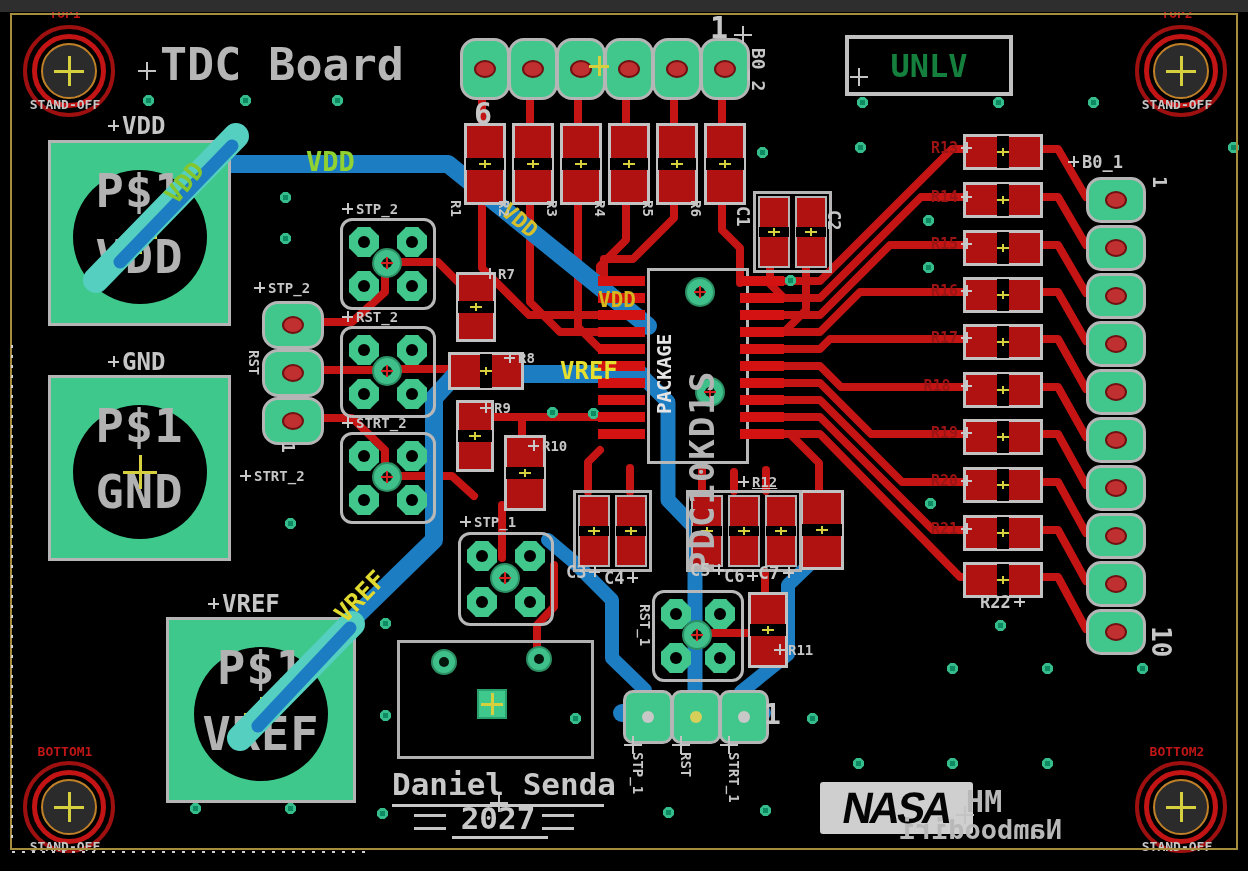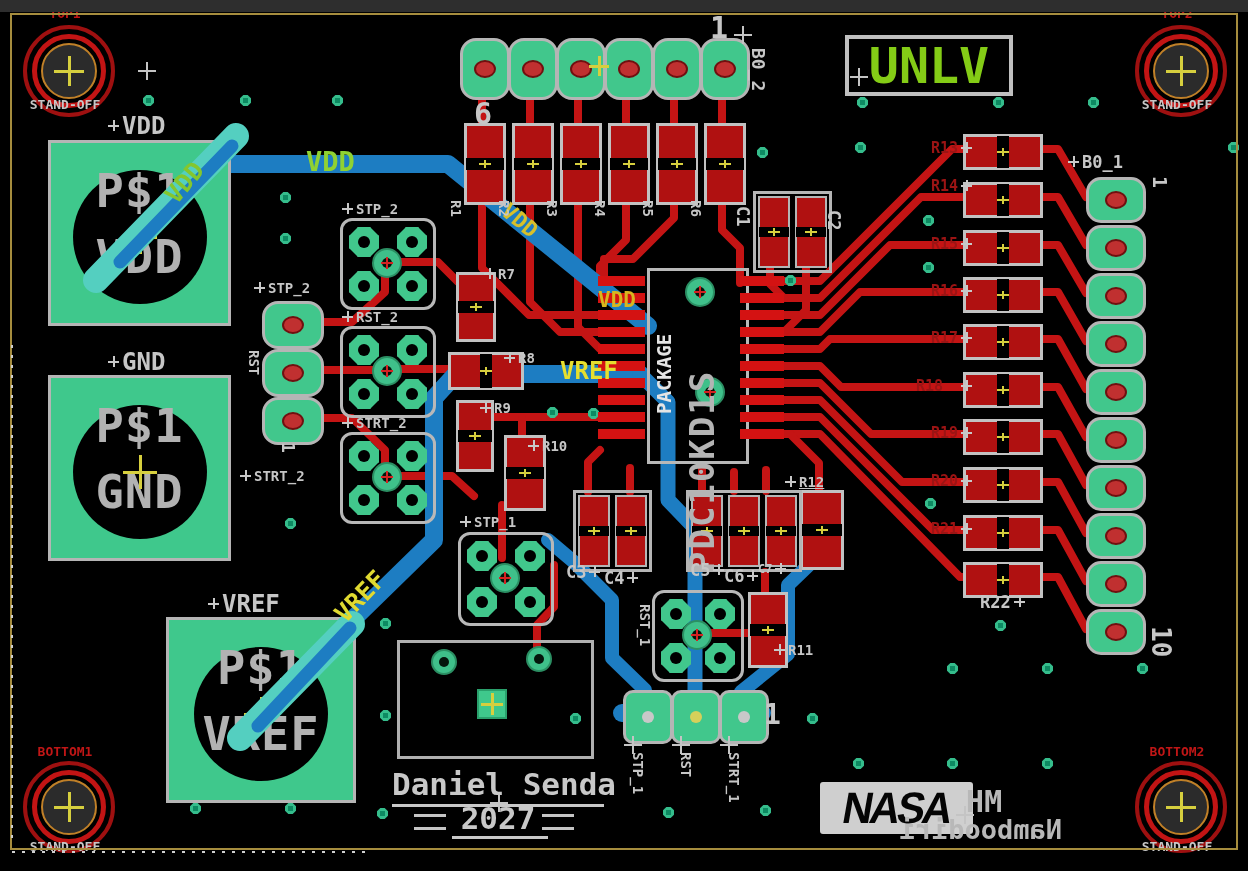--- a/index.html
+++ b/index.html
@@ -179,22 +179,23 @@
   <div class="abs silk redtxt" style="left:5px;top:6px;width:120px;text-align:center;font-size:13px;">TOP1</div>
   <div class="abs silk" style="left:5px;top:97px;width:120px;text-align:center;font-size:13px;">STAND-OFF</div>
   <div class="abs silk redtxt" style="left:1117px;top:6px;width:120px;text-align:center;font-size:13px;">TOP2</div>
   <div class="abs silk" style="left:1117px;top:97px;width:120px;text-align:center;font-size:13px;">STAND-OFF</div>
   <div class="abs silk redtxt" style="left:5px;top:744px;width:120px;text-align:center;font-size:13px;">BOTTOM1</div>
   <div class="abs silk" style="left:5px;top:839px;width:120px;text-align:center;font-size:13px;">STAND-OFF</div>
   <div class="abs silk redtxt" style="left:1117px;top:744px;width:120px;text-align:center;font-size:13px;">BOTTOM2</div>
   <div class="abs silk" style="left:1117px;top:839px;width:120px;text-align:center;font-size:13px;">STAND-OFF</div>
 
   <div class="abs cr" style="left:138px;top:62px;"></div>
+  <div class="abs silk" style="left:160px;top:38px;font-size:45px;color:#b6b6b6;">TDC Board</div>
   <div class="abs" style="left:845px;top:35px;width:160px;height:53px;border:4px solid #c0c0c0;z-index:3;display:flex;align-items:center;justify-content:center;">
-    <span class="silk" style="font-size:50px;color:#84cc16;">UNLV</span>
+    <span class="silk" style="font-size:32px;color:#15803d;">UNLV</span>
   </div>
   <div class="abs cr" style="left:850px;top:68px;"></div>
 
   <div class="abs ppad" style="left:48px;top:140px;width:177px;height:180px;">
     <div class="pcircle"></div>
     <div class="pline" style="top:20px;">P$1</div>
     <div class="pline" style="top:86px;">VDD</div>
     <div class="ycross"></div>
   </div>
   <div class="abs silk pcross" style="left:122px;top:112px;font-size:24px;">VDD</div>
@@ -263,21 +264,21 @@
       <div class="stripe"></div>
     </div>
   <div class="abs res resv" style="left:800px;top:490px;width:38px;height:74px;">
       <div class="stripe"></div>
     </div>
   <div class="abs silk slab pcross" style="left:498px;top:266px;">R7</div>
   <div class="abs silk slab pcross" style="left:518px;top:350px;text-align:center;">R8</div>
   <div class="abs silk slab pcross" style="left:494px;top:400px;">R9</div>
   <div class="abs silk slab pcross" style="left:542px;top:438px;">R10</div>
   <div class="abs silk slab pcross" style="left:788px;top:642px;">R11</div>
-  <div class="abs silk slab pcross" style="left:799px;top:474px;text-decoration:underline;">R12</div>
+  <div class="abs silk slab pcross" style="left:752px;top:474px;text-decoration:underline;">R12</div>
 
   <div class="capgrp" style="left:753px;top:191px;">
     <div class="capv">
         <div class="stripe"></div>
       </div>
     <div class="capv">
         <div class="stripe"></div>
       </div>
   </div>
   <div class="capgrp" style="left:573px;top:490px;">
@@ -298,21 +299,21 @@
     <div class="capv">
         <div class="stripe"></div>
       </div>
   </div>
   <div class="abs vdown silk" style="left:733px;top:206px;height:48px;font-size:17px;">C1</div>
   <div class="abs vdown silk" style="left:824px;top:210px;height:48px;font-size:17px;">C2</div>
   <div class="abs silk rcross" style="left:566px;top:562px;font-size:17px;">C3</div>
   <div class="abs silk rcross" style="left:604px;top:568px;font-size:17px;">C4</div>
   <div class="abs silk rcross" style="left:690px;top:560px;font-size:17px;">C5</div>
   <div class="abs silk rcross" style="left:724px;top:566px;font-size:17px;">C6</div>
-  <div class="abs silk rcross" style="left:758px;top:562px;font-size:12px;">C7</div>
+  <div class="abs silk rcross" style="left:758px;top:562px;font-size:18px;">C7</div>
 
   <div class="abs" style="left:397px;top:640px;width:191px;height:113px;border:3px solid #b0b0b0;z-index:3;"></div>
   <div class="modpad" style="left:479px;top:691px;">
       <div class="ycross"></div>
     </div>
 
   <div class="abs silk" style="left:392px;top:766px;width:212px;text-align:center;font-size:31px;color:#c8c8c8;border-bottom:3px solid #c8c8c8;padding-bottom:2px;">Daniel Senda</div>
   <div class="abs cr" style="left:490px;top:794px;"></div>
   <div class="eq" style="left:414px;top:814px;"></div>
   <div class="abs silk" style="left:452px;top:800px;width:92px;text-align:center;font-size:31px;color:#c8c8c8;">2027</div>
@@ -380,37 +381,37 @@
     </div>
     <div class="abs vdown silk slab" style="left: 688px; top: 200px; height: 48px;">R6</div>
     <div class="abs ycross" style="left: 589px; top: 56px; width: 20px; height: 20px;"></div>
     <div class="abs res resh" style="left: 963px; top: 134px; width: 74px; height: 30px;">
       <div class="stripe"></div>
     </div>
     <div class="abs rlab rcross" style="left: 916px; top: 139px; width: 42px; text-align: right;">R13</div>
     <div class="abs res resh" style="left: 963px; top: 182px; width: 74px; height: 30px;">
       <div class="stripe"></div>
     </div>
-    <div class="abs rlab rcross" style="left: 916px; top: 177px; width: 42px; text-align: right;">R14</div>
+    <div class="abs rlab rcross" style="left: 916px; top: 188px; width: 42px; text-align: right;">R14</div>
     <div class="abs res resh" style="left: 963px; top: 230px; width: 74px; height: 30px;">
       <div class="stripe"></div>
     </div>
     <div class="abs rlab rcross" style="left: 916px; top: 235px; width: 42px; text-align: right;">R15</div>
     <div class="abs res resh" style="left: 963px; top: 277px; width: 74px; height: 30px;">
       <div class="stripe"></div>
     </div>
     <div class="abs rlab rcross" style="left: 916px; top: 282px; width: 42px; text-align: right;">R16</div>
     <div class="abs res resh" style="left: 963px; top: 324px; width: 74px; height: 30px;">
       <div class="stripe"></div>
     </div>
     <div class="abs rlab rcross" style="left: 916px; top: 329px; width: 42px; text-align: right;">R17</div>
     <div class="abs res resh" style="left: 963px; top: 372px; width: 74px; height: 30px;">
       <div class="stripe"></div>
     </div>
-    <div class="abs rlab rcross" style="left: 916px; top: 377px; width: 42px; text-align: left;">R18</div>
+    <div class="abs rlab rcross" style="left: 916px; top: 377px; width: 42px; text-align: center;">R18</div>
     <div class="abs res resh" style="left: 963px; top: 419px; width: 74px; height: 30px;">
       <div class="stripe"></div>
     </div>
     <div class="abs rlab rcross" style="left: 916px; top: 424px; width: 42px; text-align: right;">R19</div>
     <div class="abs res resh" style="left: 963px; top: 467px; width: 74px; height: 30px;">
       <div class="stripe"></div>
     </div>
     <div class="abs rlab rcross" style="left: 916px; top: 472px; width: 42px; text-align: right;">R20</div>
     <div class="abs res resh" style="left: 963px; top: 515px; width: 74px; height: 30px;">
       <div class="stripe"></div>

